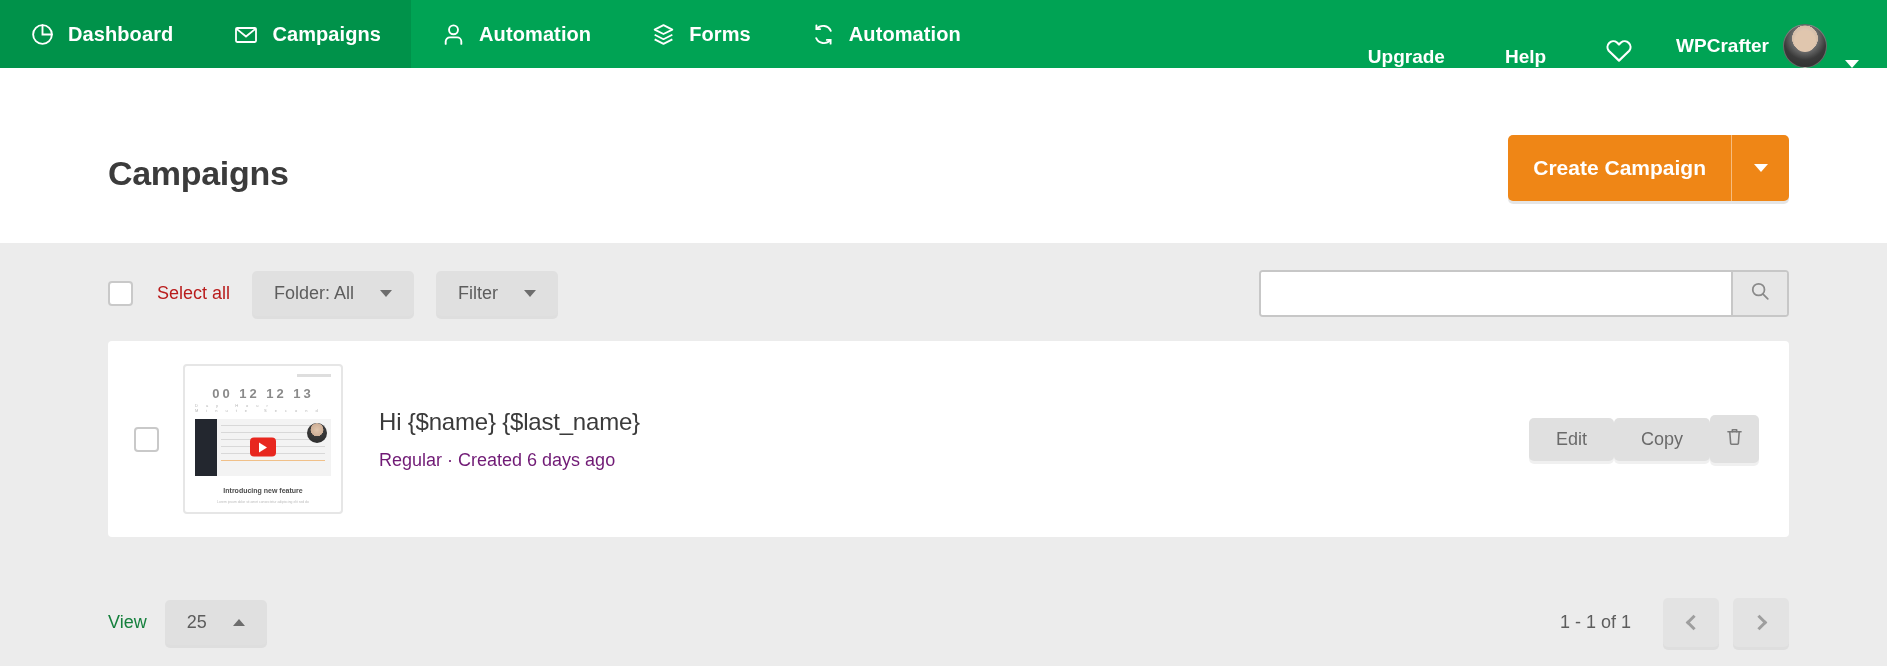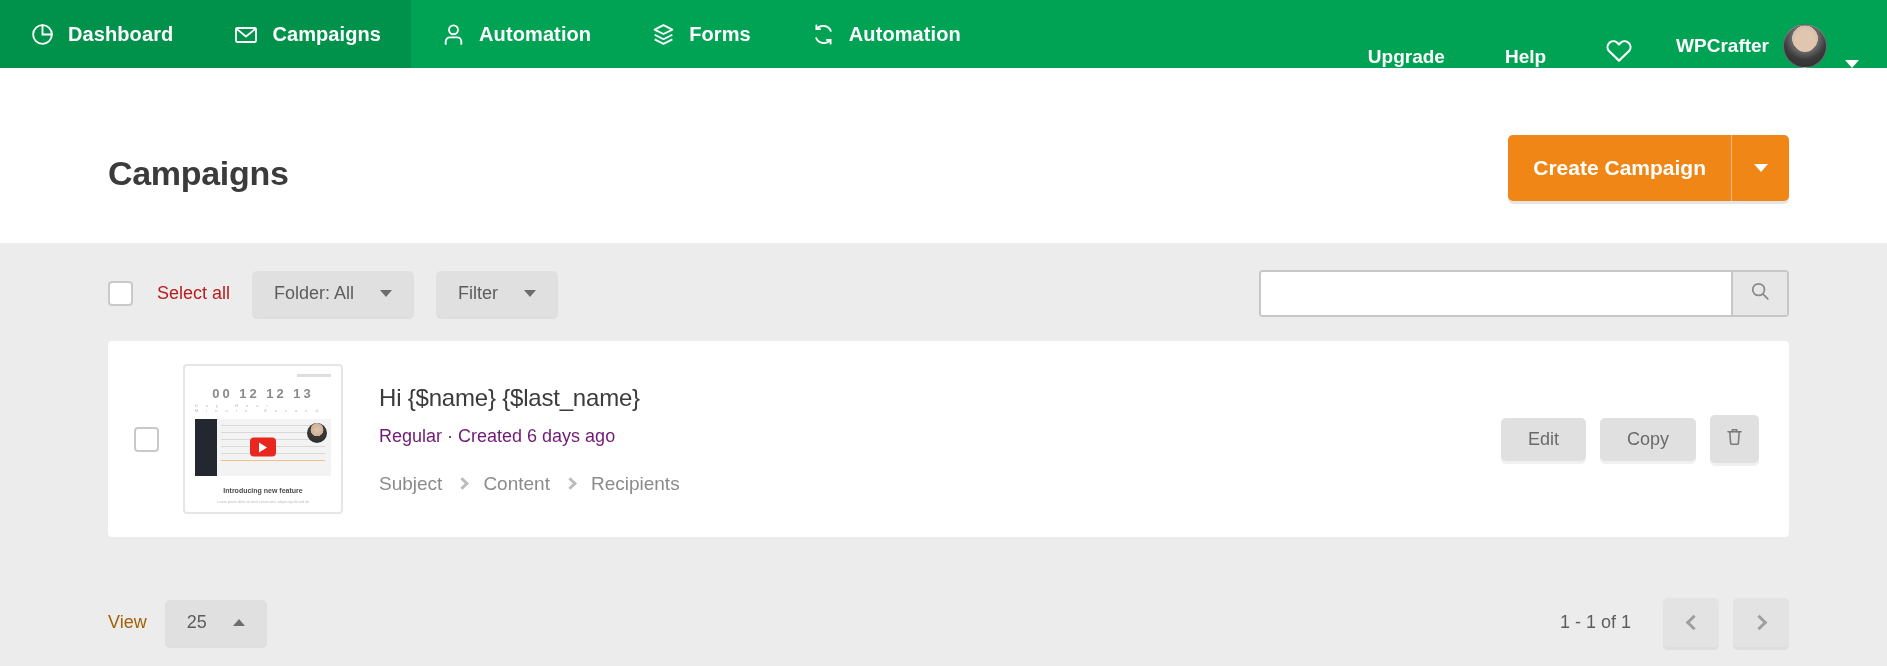--- a/index.html
+++ b/index.html
@@ -213,35 +213,35 @@
   }
   .camp-meta { font-size: 18px; color: #701a75; margin-top: 14px; }
   .crumbs { display: flex; align-items: center; gap: 16px; margin-top: 26px; font-size: 19px; color: #8b8b8b; }
   .crumbs .c { cursor: pointer; }
   .chev {
     width: 9px; height: 9px;
     border-top: 3px solid #bcbcbc; border-right: 3px solid #bcbcbc;
     transform: rotate(45deg);
   }
 
-  .card-actions { margin-left: auto; display: flex; align-items: center; gap: 14px; }
+  .card-actions { margin-left: auto; display: flex; align-items: center; }
   .abtn {
     background: #e0e0e0; border-radius: 5px;
     box-shadow: 0 3px 0 rgba(0,0,0,.06);
     padding: 11px 27px; font-size: 18px; color: #6a6a6a;
     cursor: pointer;
   }
   .abtn.icon { padding: 10px 14px; display: flex; align-items: center; }
 
   
   .footer {
     position: absolute; left: 108px; right: 98px; bottom: 18px;
     display: flex; align-items: center; height: 52px;
   }
-  .view-lbl { font-size: 18px; color: #a16207; margin-right: 18px; }
+  .view-lbl { font-size: 18px; color: #15803d; margin-right: 18px; }
   .pagecount { font-size: 18px; color: #5d5d5d; margin-right: 18px; }
   .pager { margin-left: auto; display: flex; align-items: center; }
   .pbtn {
     width: 56px; height: 49px; background: #e3e3e3; border-radius: 5px;
     box-shadow: 0 3px 0 rgba(0,0,0,.06);
     display: flex; align-items: center; justify-content: center;
     margin-left: 14px; cursor: pointer;
   }
   .pchev {
     width: 11px; height: 11px;
@@ -396,27 +396,20 @@
         <span class="play"></span>
         <span class="thumb-face"></span>
       </div>
       <div class="thumb-cap">Introducing new feature</div>
       <div class="thumb-sub">Lorem ipsum dolor sit amet consectetur adipiscing elit sed do</div>
     </div>
 
     <div class="card-main">
       <div class="camp-title">Hi {$name} {$last_name}</div>
       <div class="camp-meta">Regular · Created 6 days ago</div>
-      <div class="crumbs">
-        <span class="c">Subject</span>
-        <span class="chev"></span>
-        <span class="c">Content</span>
-        <span class="chev"></span>
-        <span class="c">Recipients</span>
-      </div>
     </div>
 
     <div class="card-actions">
       <div class="abtn">Edit</div>
       <div class="abtn">Copy</div>
       <div class="abtn icon">
         <span>
           <svg width="21" height="23" viewBox="0 0 24 24" fill="none" stroke="#7a7a7a" stroke-width="1.8" stroke-linecap="round" stroke-linejoin="round">
             <path d="M4.5 6.5h15"></path>
               <path d="M9.5 6.5V4.3h5v2.2"></path>

